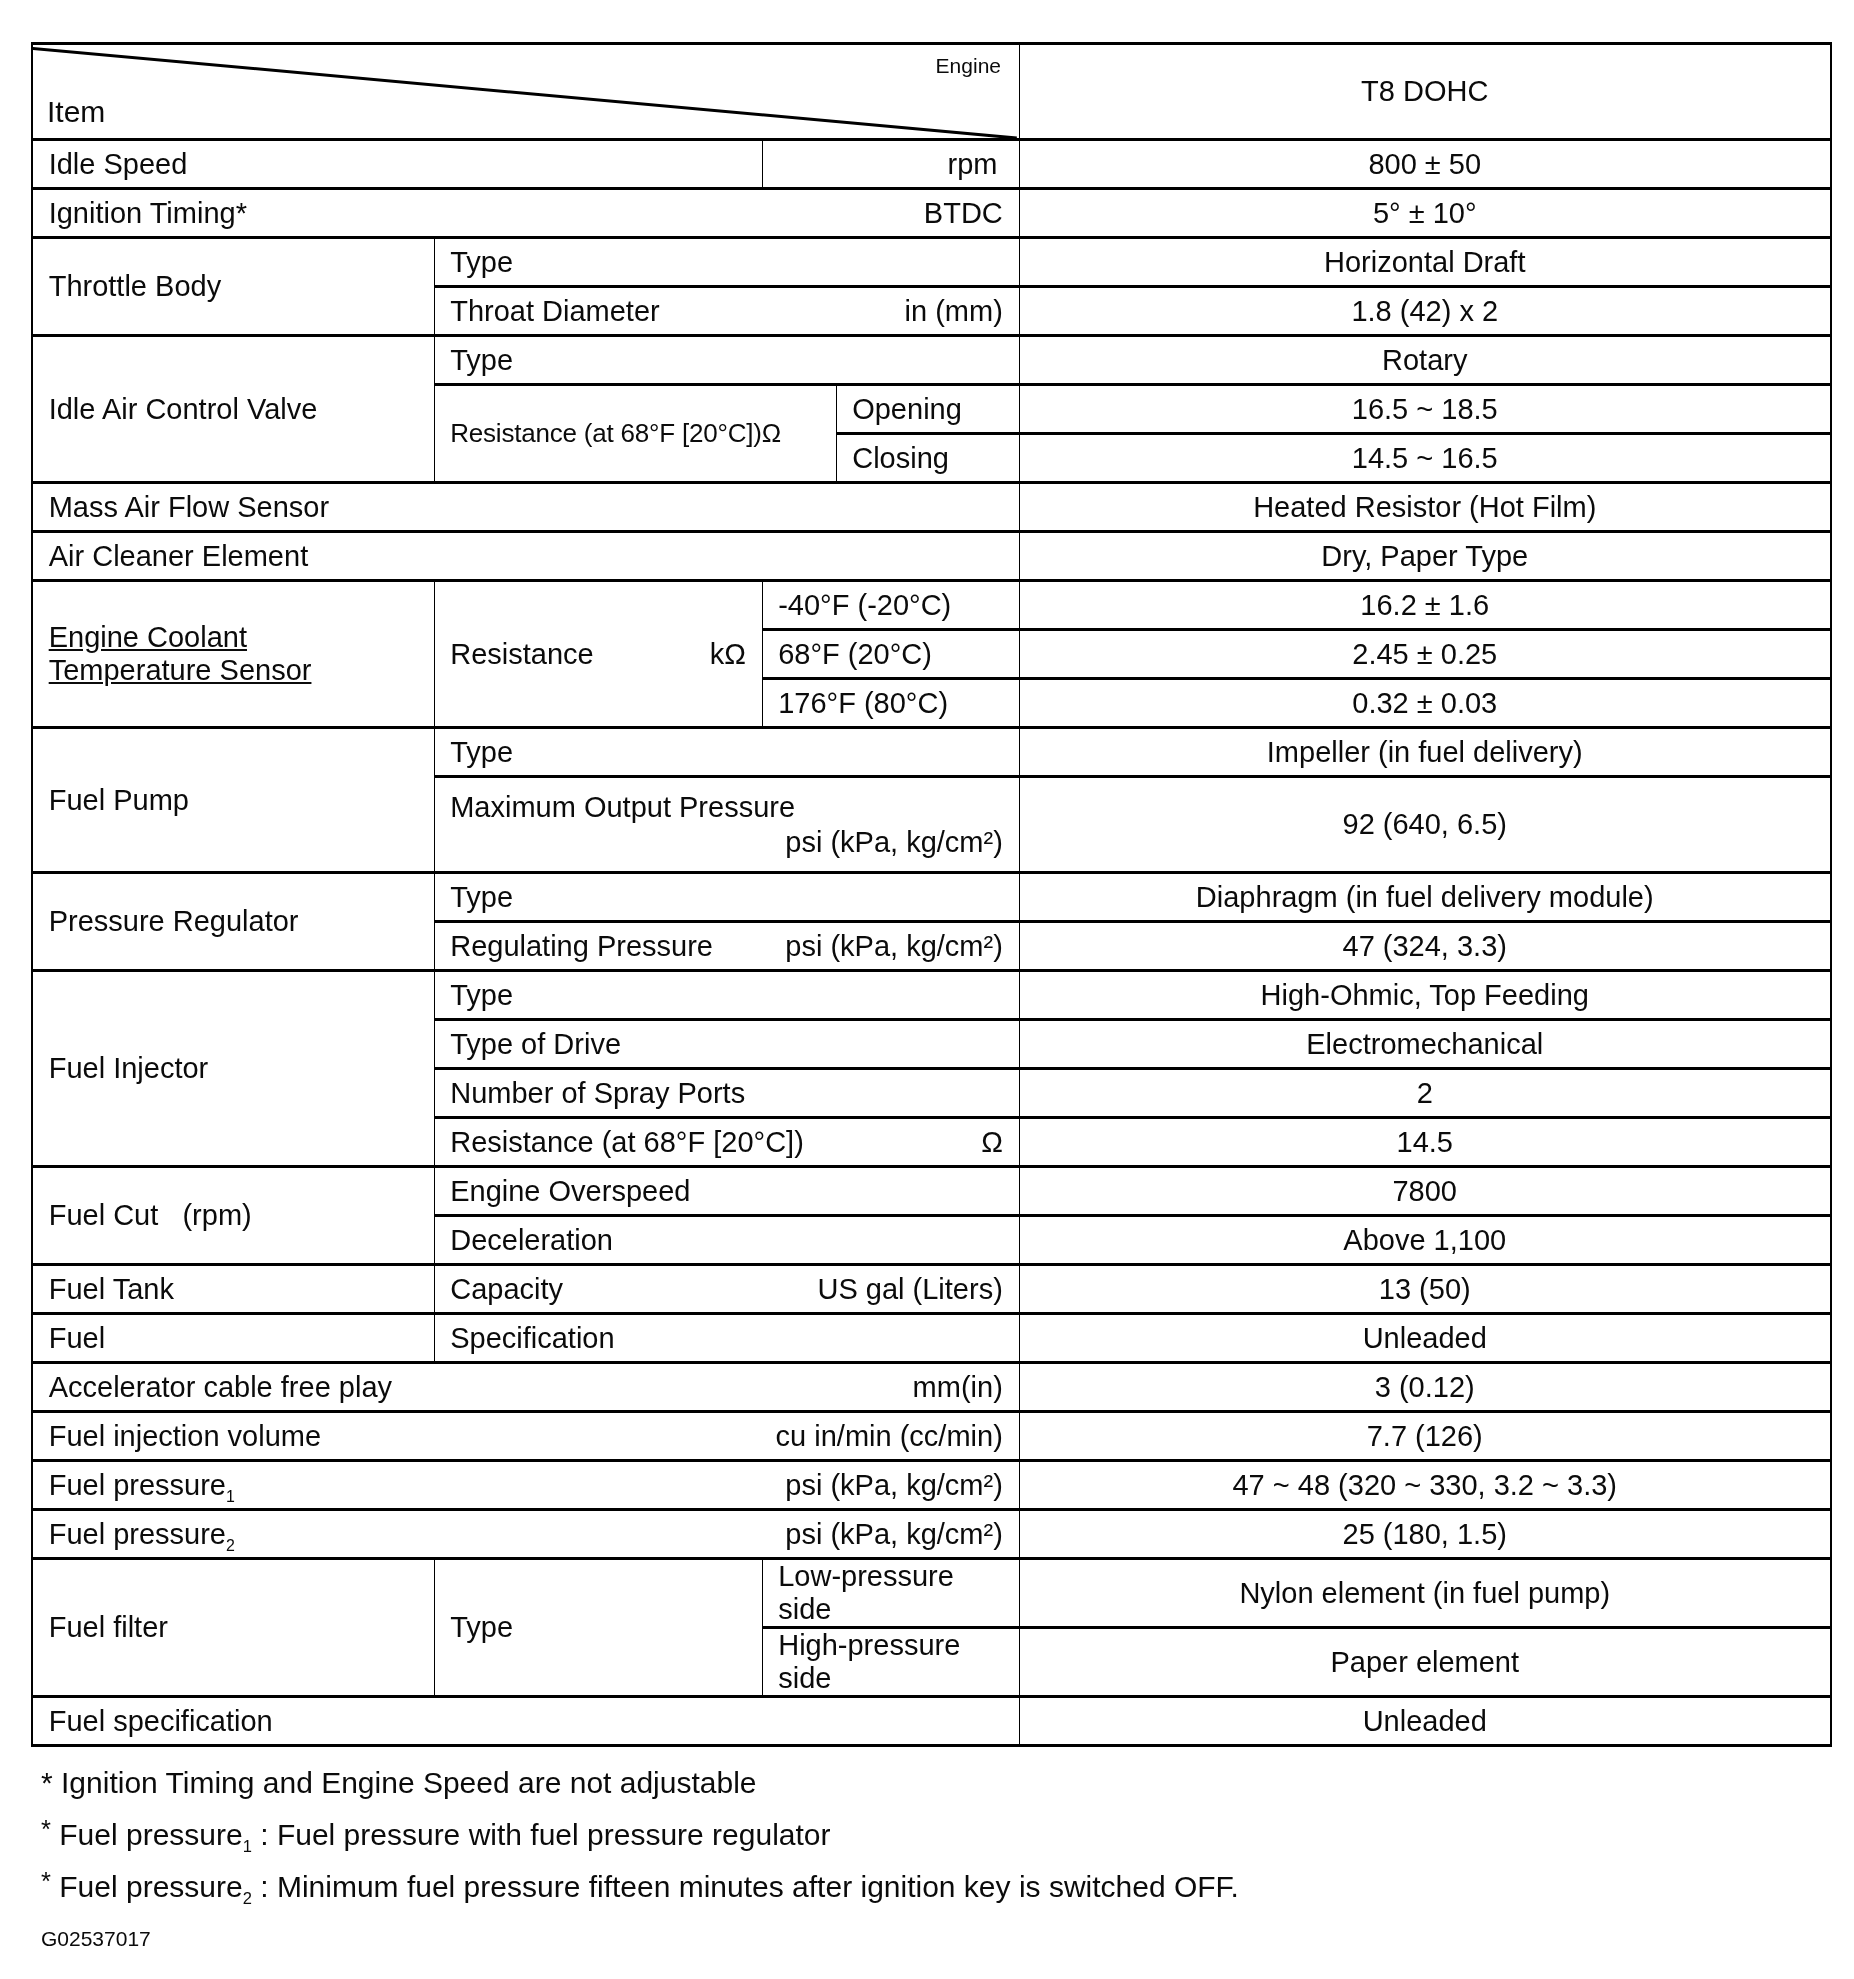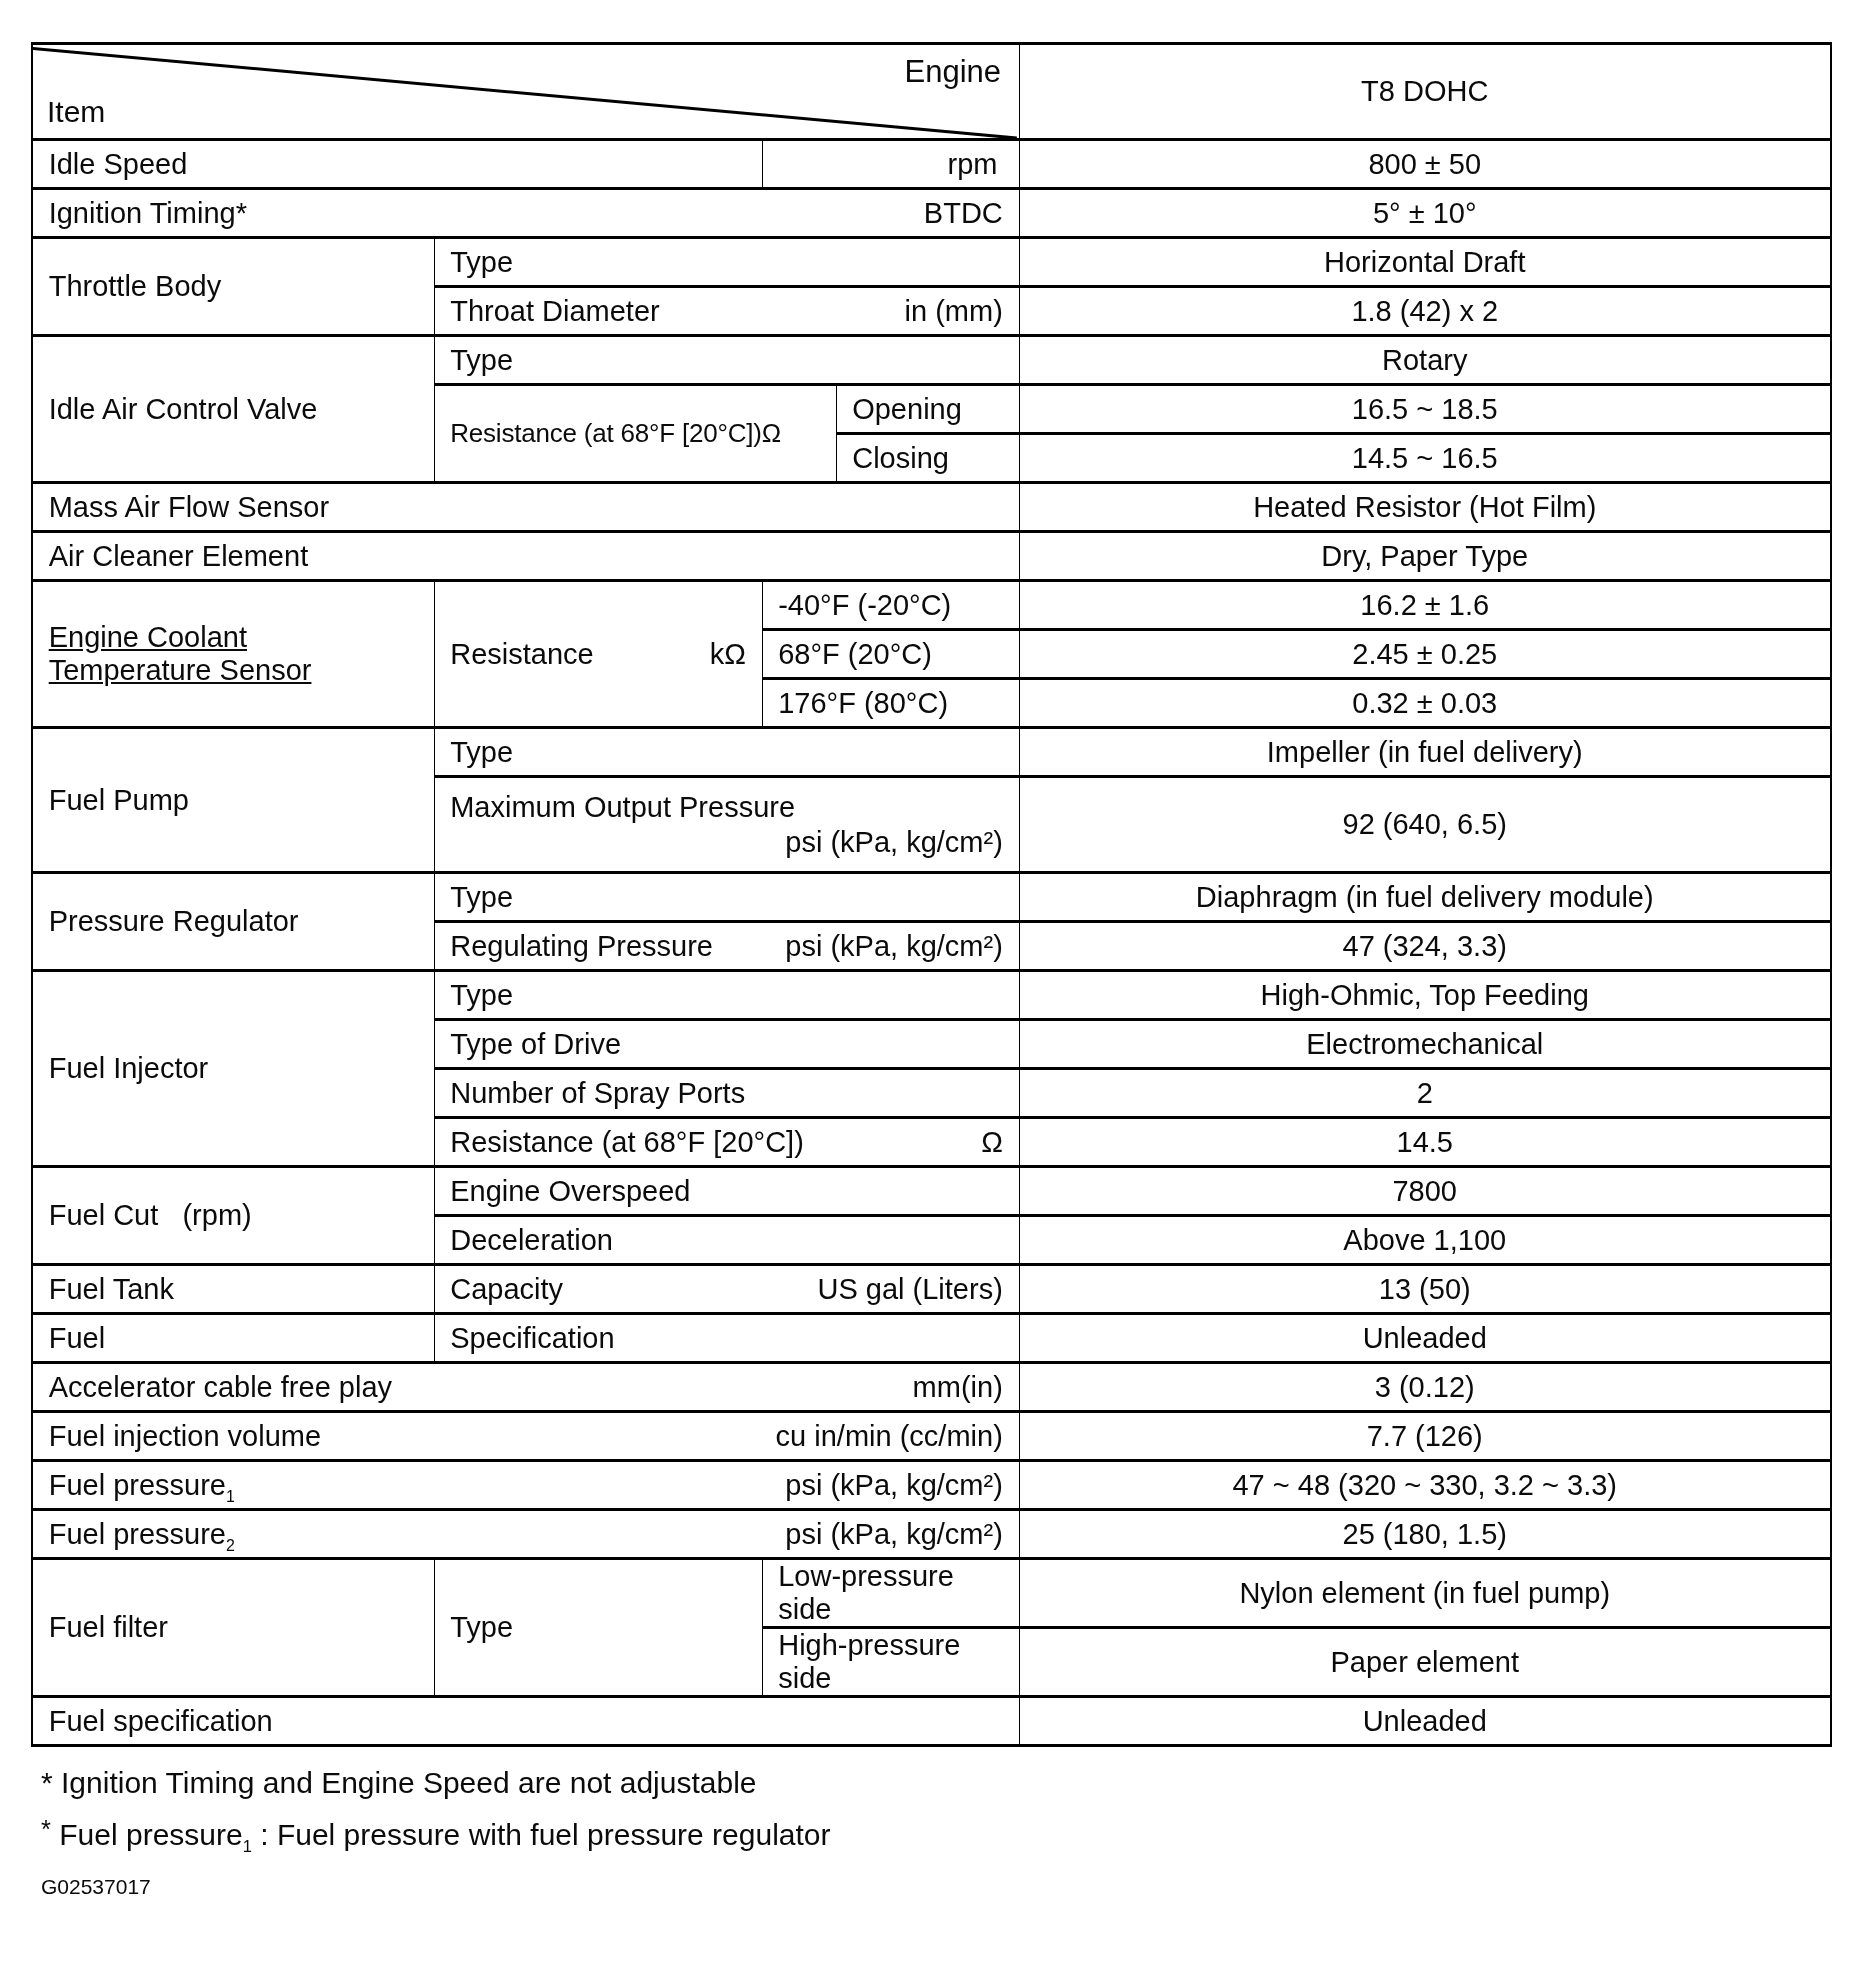--- a/index.html
+++ b/index.html
@@ -47,21 +47,21 @@
   sub.sd { font-size: 0.55em; line-height: 0; }
 
   
   td.diag { padding: 0 !important; }
   .diagwrap { position: relative; width: 100%; height: 89px; }
   .diagline {
     position: absolute; left: 0; top: 0;
     width: 988px; height: 2.6px; background: #000;
     transform-origin: 0 0; transform: rotate(5.2deg);
   }
-  .hdr-engine { position: absolute; right: 17.5px; top: 7px;  font-size: 31px; }
+  .hdr-engine { position: absolute; right: 17.5px; top: 7px;  font-size: 21px; }
   .hdr-item   { position: absolute; left: 14px; bottom: 7px; font-size: 30px; margin-top: 36px; }
   .hdrval { font-size: 31px; }
 
   
   .footnotes { position: absolute; left: 41px; top: 1766px; width: 1782px; }
   .fn { font-size: 30px; margin-bottom: 15px; }
   .fn .star { vertical-align: 7px; font-size: 0.85em; }
   .figcode { font-size: 21px; margin-top: 23px; }
 </style>
 </head>
@@ -302,15 +302,19 @@
   </tr>
 </tbody>
   </table>
 
 <div class="footnotes">
   <div class="fn">* Ignition Timing and Engine Speed are not adjustable</div>
   <div class="fn">
     <span class="star">*</span>
     <span>Fuel pressure</span><sub class="sd">1</sub><span> : Fuel pressure with fuel pressure regulator</span>
   </div>
+  <div class="fn">
+    <span class="star">*</span>
+    <span>Fuel pressure</span><sub class="sd">2</sub><span> : Minimum fuel pressure fifteen minutes after ignition key is switched OFF.</span>
+  </div>
   <div class="figcode">G02537017</div>
 </div>
 
 
 </body></html>

